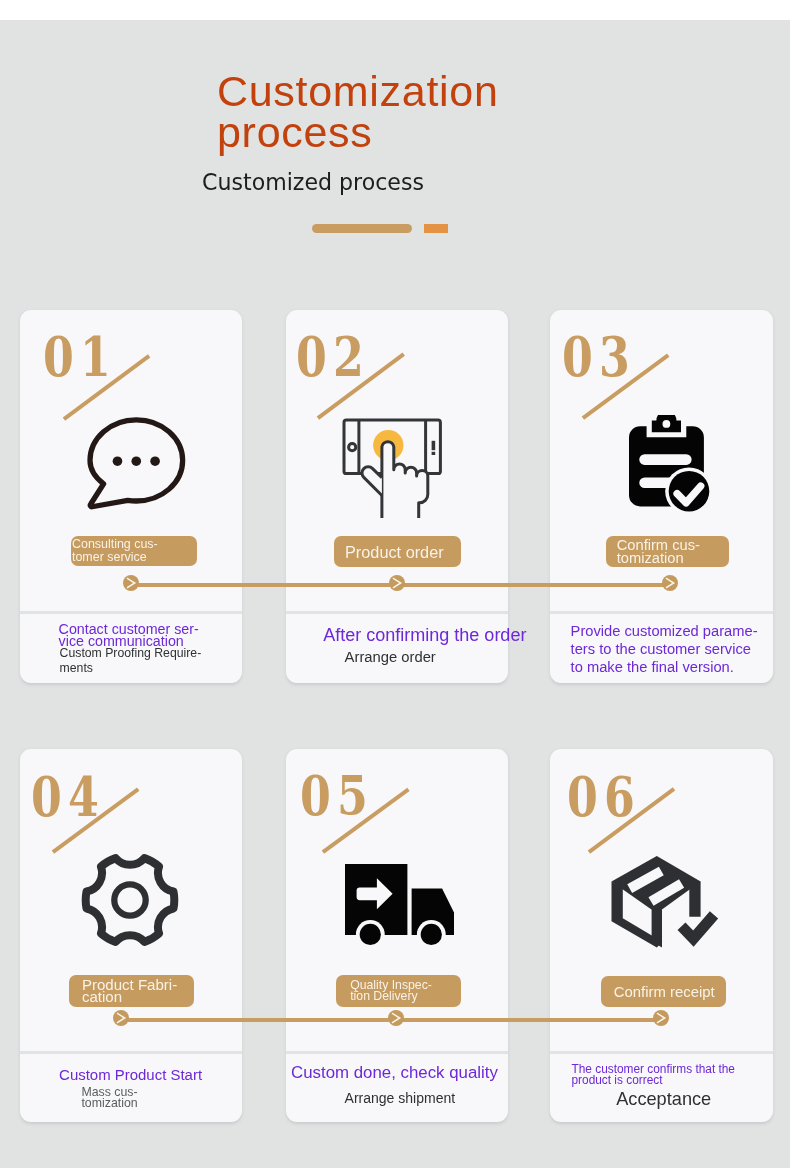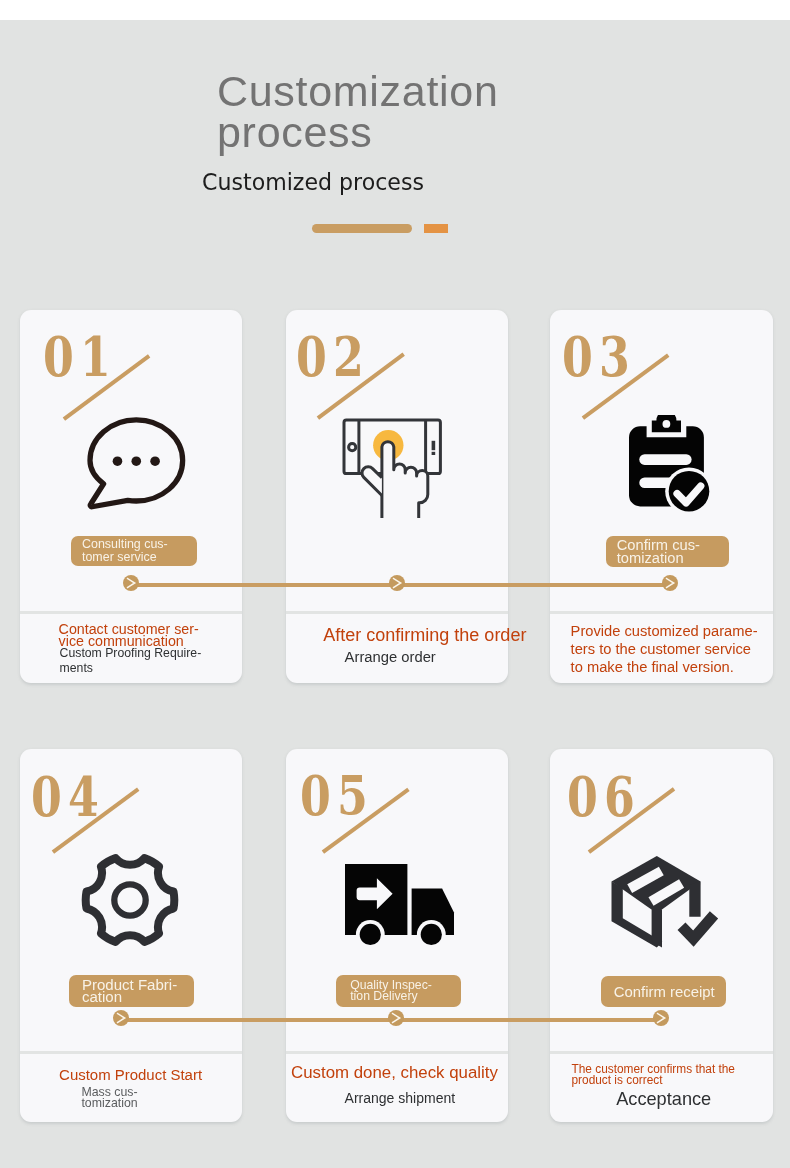--- a/index.html
+++ b/index.html
@@ -7,21 +7,21 @@
     width:790px;height:1168px;overflow:hidden;background:#ffffff;
     font-family:"Liberation Sans",sans-serif;
     -webkit-font-smoothing:antialiased;
   }
   .page{position:relative;width:790px;height:1168px;overflow:hidden;}
   .bg{position:absolute;left:0;top:20px;width:790px;height:1148px;background:#e1e3e2;}
 
   
   .title{
     position:absolute;left:217px;top:71px;width:430px;
-    font-size:43px;line-height:41px;color:#737373;font-weight:400;letter-spacing:0.7px;
+    font-size:43px;line-height:41px;color:#c2410c;font-weight:400;letter-spacing:0.7px;
   }
   .subtitle{
     position:absolute;left:0;top:169px;width:626px;text-align:center;
     font-family:"DejaVu Sans",sans-serif;font-size:22.1px;color:#1d1d1d;
   }
   .bar1{position:absolute;left:312px;top:224px;width:100px;height:9px;background:#c99d62;border-radius:4.5px;}
   .bar2{position:absolute;left:424px;top:224px;width:24px;height:9px;background:#e49344;}
 
   
   .card{
@@ -47,21 +47,21 @@
   .dot{
     position:absolute;width:16px;height:16px;border-radius:50%;background:#c49a5e;
     display:flex;align-items:center;justify-content:center;z-index:6;
   }
   .dot svg{display:block;}
 
   .icon{position:absolute;}
   .icon svg{display:block;}
 
   .desc{position:absolute;white-space:pre-line;}
-  .desc.p{color:#c2410c;}
+  .desc.p{color:#6d28d9;}
   .desc.s{color:#2e3032;}
   .desc.light{color:#5b5d5f;text-align:center;}
 </style>
 </head>
 <body>
 
 <div class="page">
   <div class="bg"></div>
 
   <div class="title">
@@ -81,21 +81,21 @@
   <div class="num" style="left:43.0px;top:329.7px;">01</div>
   <div class="slash" style="left:64.3px;top:416.8px;width:105.7px;transform:rotate(-36.5deg);"></div>
   <div class="icon" style="left:87px;top:417px;width:107px;height:101px;">
       <svg viewBox="-3 -3 107 101" width="101" height="95" aria-hidden="true">
         <path d="M49.2 0 C76.4 0 98.5 19.3 98.5 43.2 C98.5 67 76.4 86.3 49.2 86.3 C46.1 86.3 43.1 86.1 40.2 85.7 L2.2 92.4 C0.5 92.7 -0.4 90.7 0.8 89.5 L14.5 68.0 C5.6 61.3 0 53.0 0 43.2 C0 19.3 22.1 0 49.2 0 Z" fill="none" stroke="#231815" stroke-width="5.6" stroke-linecap="round" stroke-linejoin="round"></path>
         <circle cx="29.2" cy="44" r="5.1" fill="#231815"></circle>
         <circle cx="49.2" cy="44" r="5.1" fill="#231815"></circle>
         <circle cx="69.2" cy="44" r="5.1" fill="#231815"></circle>
       </svg>
   </div>
-  <div class="badge" style="left:71px;top:536px;width:125.5px;height:30px;font-size:12.45px;line-height:12.9px;padding-left:11px;">Consulting cus-
+  <div class="badge" style="left:71px;top:536px;width:125.5px;height:30px;font-size:12.45px;line-height:12.9px;padding-left:1px;">Consulting cus-
 tomer service</div>
   <div class="dot" style="left:123px;top:575px;">
       <svg viewBox="0 0 16 16" width="16" height="16" aria-hidden="true">
         <path d="M4.6 3.6 L11.7 8 L4.6 12.4" fill="none" stroke="#fbf6ec" stroke-width="1.5" stroke-linecap="square" stroke-linejoin="miter"></path>
       </svg>
     </div>
   <div class="desc p" style="left:58.6px;top:623.4px;font-size:14.25px;line-height:12.1px;">Contact customer ser-
 vice communication</div>
   <div class="desc s" style="left:59.6px;top:646.4px;font-size:12.25px;line-height:14.5px;">Custom Proofing Require-
 ments</div>
@@ -118,20 +118,21 @@
         <rect x="87.6" y="31.8" width="3.6" height="3.2" fill="#333539"></rect>
         <g fill="#f8f8fa" stroke="#333539" stroke-width="3.0" stroke-linejoin="round" stroke-linecap="butt">
           <path d="M37.9 98 V26.9 a6.0 6.0 0 0 1 11.9 0 V49.7
                    a5.7 5.7 0 0 1 11.4 0 V52.9
                    a5.7 5.7 0 0 1 11.4 0 V56.1
                    a5.6 5.6 0 0 1 11.2 0 V74.5 a8.3 8.3 0 0 1 -8.3 8.3 h-0.8 V98"></path>
           <path d="M37.9 75.5 L19.8 57.4 a6.2 6.2 0 0 1 8.8 -8.8 L37.9 57.7"></path>
         </g>
       </svg>
   </div>
+  <div class="badge" style="left:334px;top:536px;width:127px;height:31px;font-size:16.3px;line-height:16px;padding-left:11.0px;">Product order</div>
   <div class="dot" style="left:389px;top:575px;">
       <svg viewBox="0 0 16 16" width="16" height="16" aria-hidden="true">
         <path d="M4.6 3.6 L11.7 8 L4.6 12.4" fill="none" stroke="#fbf6ec" stroke-width="1.5" stroke-linecap="square" stroke-linejoin="miter"></path>
       </svg>
     </div>
   <div class="desc p" style="left:323.3px;top:628.7px;font-size:18px;line-height:12.1px;">After confirming the order</div>
   <div class="desc s" style="left:344.6px;top:649.7px;font-size:14.79px;line-height:14.5px;">Arrange order</div>
 
   <div class="card" style="left:550px;top:310px;width:223px;height:373px;">
     <div class="divider" style="left:0;top:301px;width:223px;"></div>

